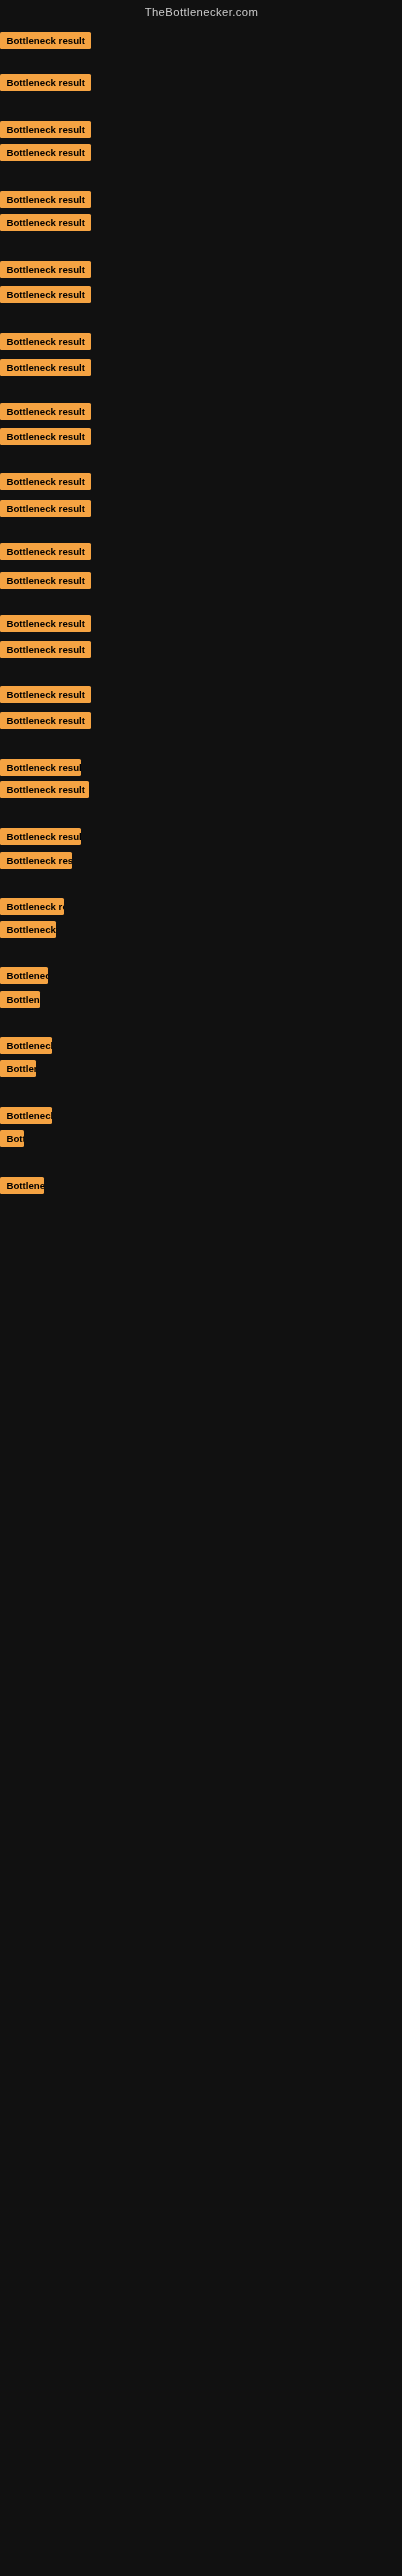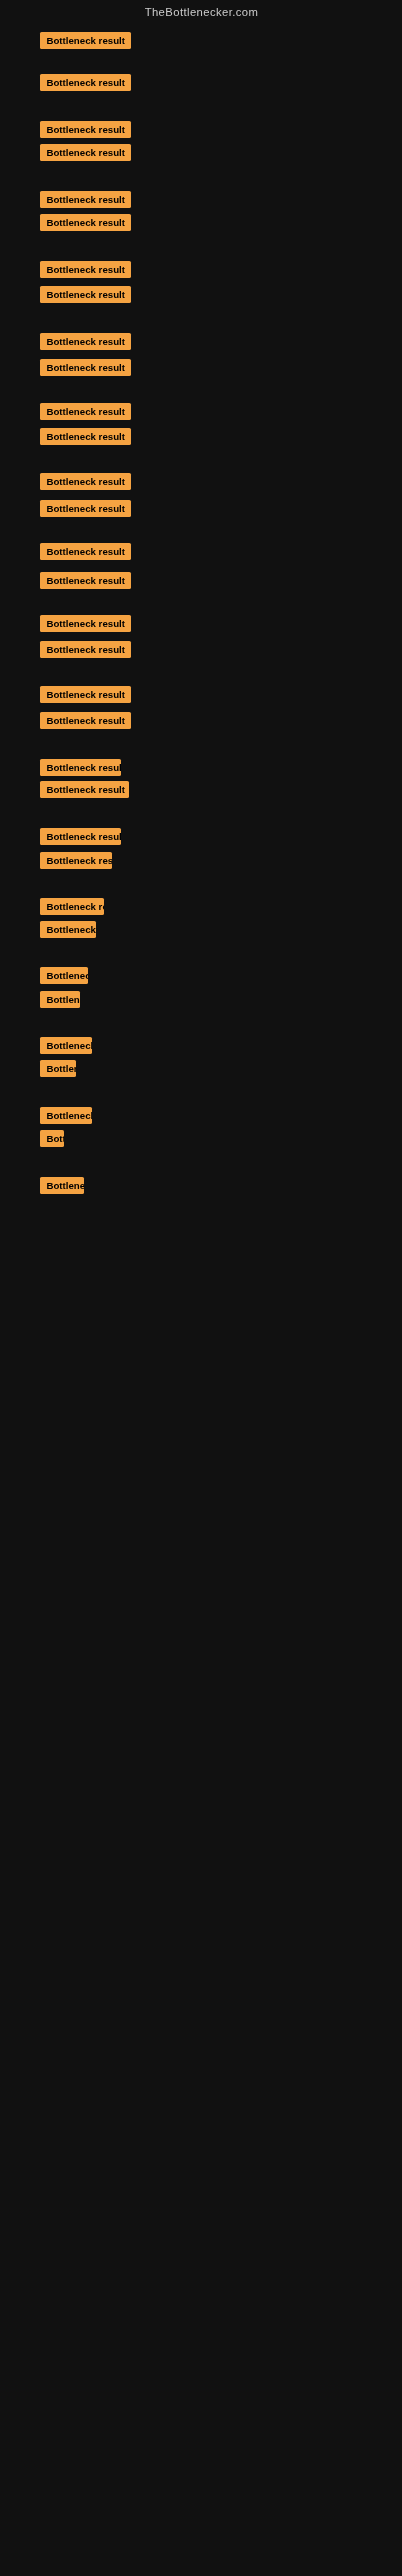--- a/index.html
+++ b/index.html
@@ -32,21 +32,20 @@
       font-weight: bold;
       padding: 3.2px 6.4px;
       border-radius: 1.6px;
       white-space: nowrap;
       overflow: hidden;
     }
 
     .bottleneck-item {
       position: absolute;
       left: 0;
-      margin-left: 40px;
     }
   </style>
 </head>
 <body>
 
 <div class="site-title">TheBottlenecker.com</div>
 
 <div id="items-container" style="position: relative; width: 403px; height: 2576px;">
 <div class="bottleneck-item" style="top: 4px; left: 0px;"><span class="bottleneck-badge" style="max-width: 105px;">Bottleneck result</span></div>
     <div class="bottleneck-item" style="top: 46px; left: 0px;"><span class="bottleneck-badge" style="max-width: 105px;">Bottleneck result</span></div>

